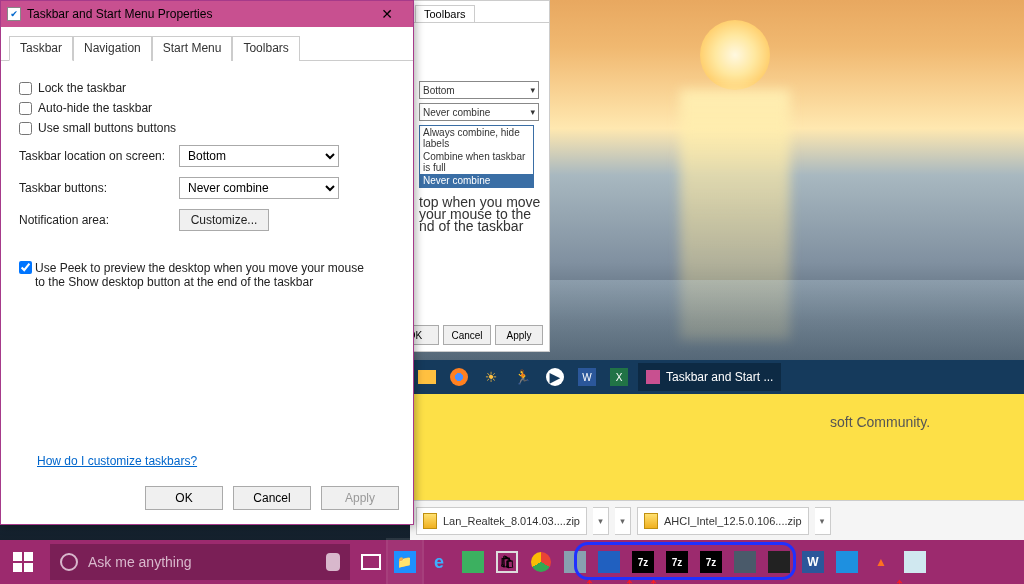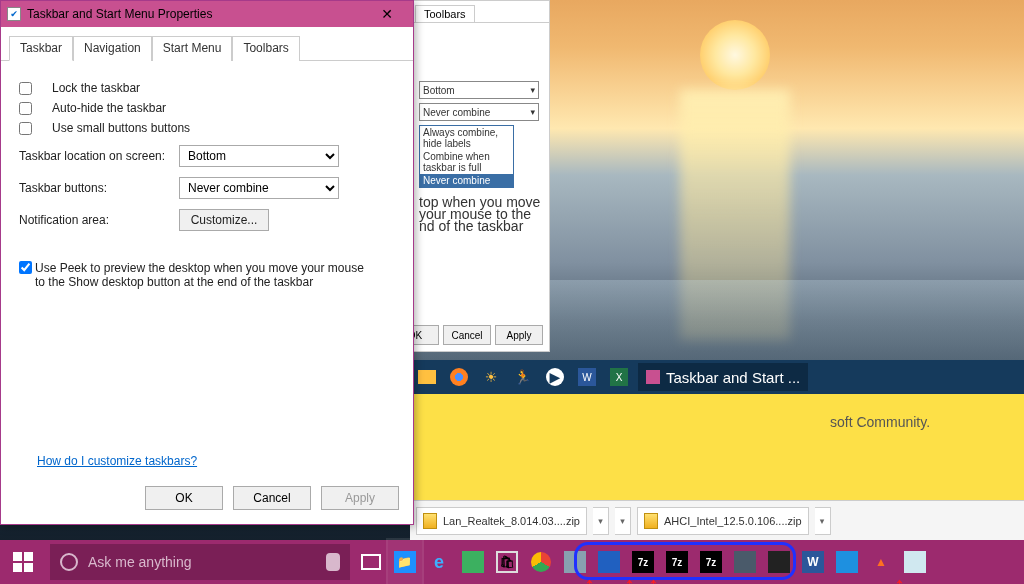--- a/index.html
+++ b/index.html
@@ -19,21 +19,21 @@
     filter: blur(6px); }
   .wave { position:absolute; left:410px; right:0; top:280px; height:120px;
     background: linear-gradient(to bottom, rgba(200,220,230,0.3), rgba(150,180,200,0.2)); }
 
   
   .inner-taskbar { position:absolute; left:410px; right:0; top:360px; height:34px;
     background:#153a5c; display:flex; align-items:center; padding:0 4px; gap:6px; }
   .inner-taskbar .tb-ico { width:26px; height:26px; display:flex; align-items:center; justify-content:center;
     color:#fff; font-size:14px; }
   .inner-task { background:#0d2a44; height:28px; display:flex; align-items:center; gap:6px;
-    padding:0 8px; color:#fff; font-size:15px; }
+    padding:0 8px; color:#fff; font-size:12px; }
   .inner-task .sq { width:14px; height:14px; background:#c85090; }
 
   
   .page-area { position:absolute; left:410px; right:0; top:394px; bottom:84px; background:#fde047; }
   .page-text { position:absolute; left:420px; top:20px; font-size:14px; color:#555; }
 
   
   .dlbar { position:absolute; left:410px; right:0; bottom:44px; height:40px; background:#f5f5f5;
     border-top:1px solid #ccc; display:flex; align-items:center; padding:0 6px; gap:6px; }
   .dl-item { display:flex; align-items:center; gap:6px; background:#fff; border:1px solid #ccc;
@@ -50,21 +50,21 @@
   .titlebar .ico { width:14px; height:14px; background:#fff; border:1px solid #888; margin-right:6px;
     display:flex; align-items:center; justify-content:center; font-size:9px; color:#06c; }
   .titlebar .close { margin-left:auto; width:40px; height:24px; display:flex; align-items:center;
     justify-content:center; font-size:14px; color:#000; }
   .tabrow { display:flex; border-bottom:1px solid #ccc; padding:8px 8px 0 8px; gap:0; font-size:12px; }
   .tab { padding:4px 10px 5px 10px; border:1px solid #ccc; border-bottom:none; background:#fff;
     position:relative; top:1px; color:#333; }
   .tab.active { border-bottom:1px solid #fff; z-index:2; }
   .tab:not(.active) { background:#fff; }
   .pane { padding:14px 18px; font-size:12px; color:#222; }
-  .chk { display:flex; align-items:flex-start; gap:20px; margin:6px 0; }
+  .chk { display:flex; align-items:flex-start; gap:6px; margin:6px 0; }
   .chk input { width:13px; height:13px; margin-top:1px; }
   .row { display:flex; align-items:center; margin:10px 0; }
   .row label { width:160px; }
   .row select, .row .btn { width:160px; height:22px; font-size:12px; border:1px solid #aaa;
     background:#fff; padding:0 4px; }
   .row .btn { width:90px; text-align:center; line-height:20px; background:#f0f0f0; }
   .peek { display:flex; align-items:flex-start; gap:3px; margin-top:30px; }
   .link { color:#0066cc; text-decoration:underline; font-size:12px; position:absolute;
     left:36px; bottom:56px; }
   .btnrow { position:absolute; right:14px; bottom:14px; display:flex; gap:10px; }
@@ -73,21 +73,21 @@
 
   
   .dialog2 { position:absolute; left:410px; top:0; width:140px; height:352px; background:#fff;
     border:1px solid #ccc; }
   .d2-tabrow { display:flex; padding:4px 4px 0 4px; border-bottom:1px solid #ccc; font-size:11px; }
   .d2-tab { padding:2px 8px; border:1px solid #ccc; border-bottom:none; background:#fff; }
   .d2-body { padding:8px; font-size:10px; color:#333; }
   .d2-sel { width:120px; height:18px; border:1px solid #888; background:#fff; font-size:10px;
     padding:0 3px; margin-bottom:4px; display:flex; align-items:center; justify-content:space-between; }
   .d2-sel::after { content:"▾"; font-size:9px; }
-  .d2-list { width:95px; border:1px solid #3a6ea5; font-size:10px; background:#fff; }
+  .d2-list { width:115px; border:1px solid #3a6ea5; font-size:10px; background:#fff; }
   .d2-opt { padding:1px 3px; }
   .d2-opt.hi { background:#3a6ea5; color:#fff; }
   .d2-txt { margin-top:8px; font-size:14px; line-height:12px; }
   .d2-btnrow { position:absolute; bottom:6px; right:6px; display:flex; gap:4px; }
   .d2-btnrow button { width:48px; height:20px; font-size:10px; border:1px solid #aaa; background:#f0f0f0; }
 
   
   .taskbar { position:absolute; left:0; right:0; bottom:0; height:44px; background:#9c2a6e;
     display:flex; align-items:center; }
   .start { width:46px; height:44px; display:flex; align-items:center; justify-content:center; color:#fff; }

